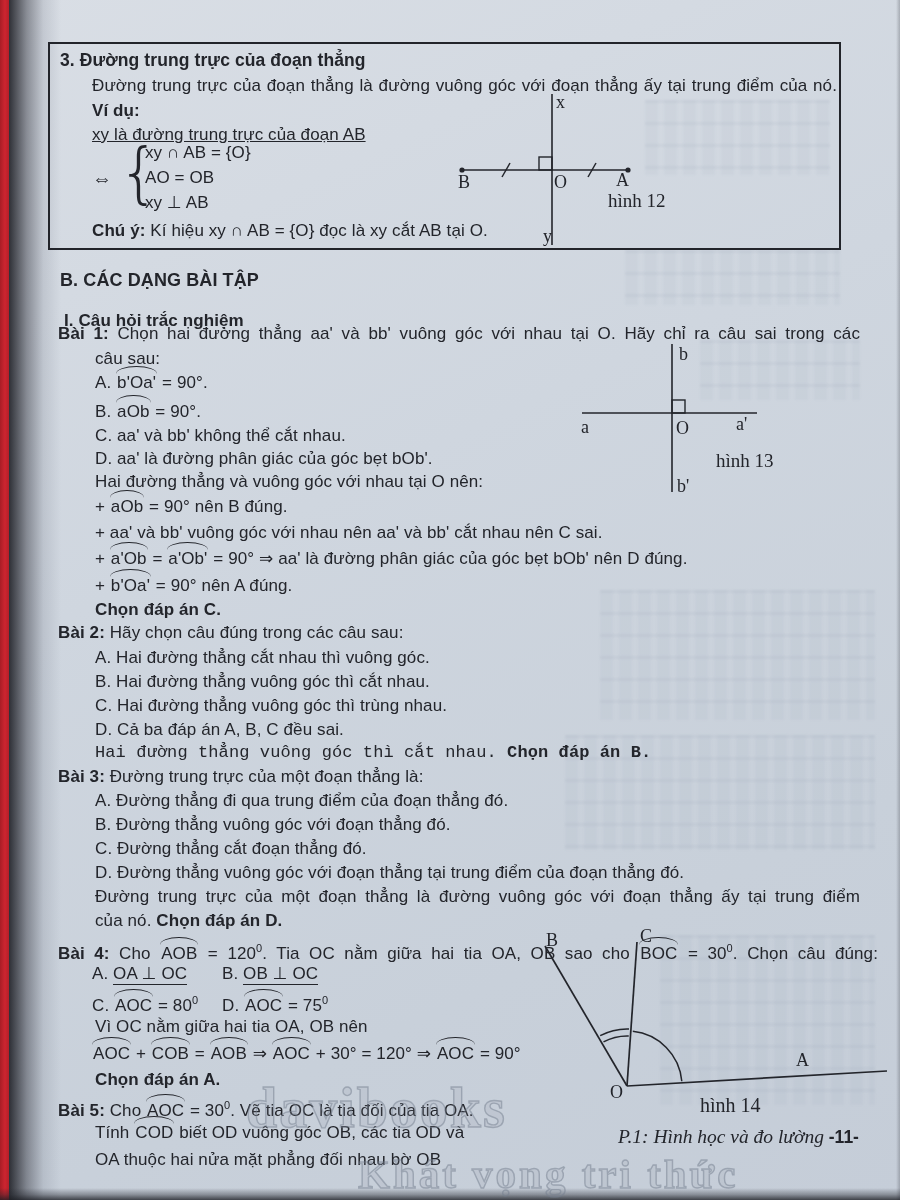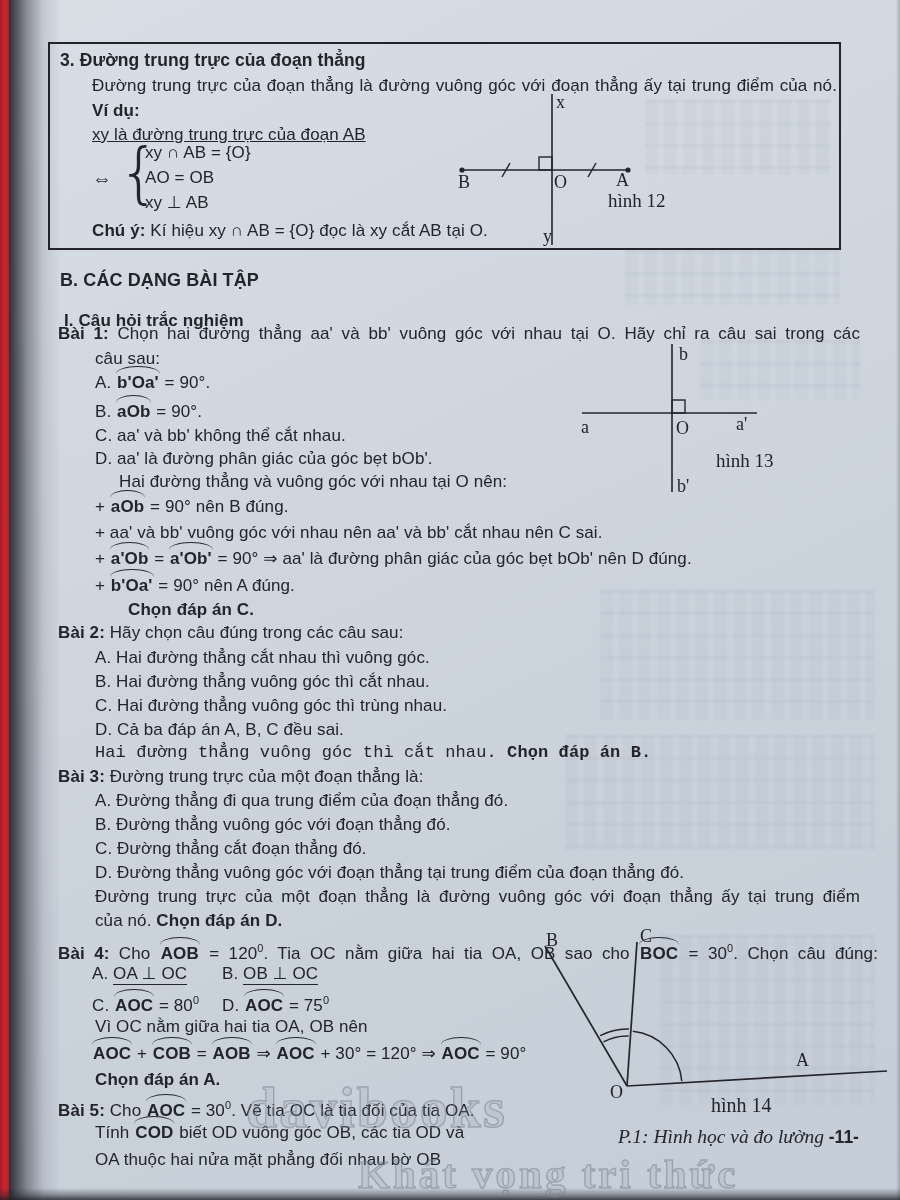--- a/index.html
+++ b/index.html
@@ -7,21 +7,21 @@
     position:relative;width:900px;height:1200px;overflow:hidden;
     background:linear-gradient(155deg,#d9dee5 0%,#cfd6df 40%,#c8d0da 75%,#c5cdd8 100%);
     font-family:"Liberation Sans","DejaVu Sans",sans-serif;
     color:#23252b;
   }
   .abs{position:absolute;}
   .line{position:absolute;font-size:17px;line-height:24px;letter-spacing:.1px;white-space:nowrap;}
   .wrapline{position:absolute;font-size:17px;line-height:24px;letter-spacing:.1px;text-align:justify;text-align-last:justify;}
   .b{font-weight:bold;}
   
-  .ang{position:relative;display:inline-block;padding:0 1px;font-weight:bold;}
+  .ang{position:relative;display:inline-block;padding:0 1px;}
   .ang::before{content:"";position:absolute;left:0;right:0;top:-5px;height:7px;
     border-top:1.6px solid #23252b;border-radius:50%/100% 100% 0 0;}
   .ul{border-bottom:1.4px solid #23252b;padding-bottom:1px;}
   .sup{font-size:11px;vertical-align:7px;}
   
   #spine{position:absolute;left:0;top:0;width:9px;height:1200px;background:linear-gradient(90deg,#a81d26,#cd2530 55%,#b31f29);}
   #gutter{position:absolute;left:9px;top:0;width:52px;height:1200px;
     background:linear-gradient(90deg,rgba(24,25,31,.88),rgba(58,60,70,.5) 34%,rgba(110,116,130,.2) 66%,rgba(110,116,130,0));}
   #bottom-edge{position:absolute;left:0;top:1188px;width:900px;height:12px;
     background:linear-gradient(180deg,rgba(35,37,44,0),rgba(35,37,44,.38) 55%,rgba(28,30,36,.8));}
@@ -87,26 +87,26 @@
 
   <div class="line b z2" style="left:60px;top:268px;font-size:18px;">B. CÁC DẠNG BÀI TẬP</div>
   <div class="line b z2" style="left:64px;top:301px;margin-top:8px;">I. Câu hỏi trắc nghiệm</div>
 
   <div class="wrapline z2" style="left:58px;top:322px;width:802px;"><span class="b">Bài 1:</span><span> Chọn hai đường thẳng aa' và bb' vuông góc với nhau tại O. Hãy chỉ ra câu sai trong các</span></div>
   <div class="line z2" style="left:95px;top:347px;">câu sau:</div>
   <div class="line z2" style="left:95px;top:371px;"><span>A. </span><span class="ang">b'Oa'</span><span> = 90°.</span></div>
   <div class="line z2" style="left:95px;top:400px;"><span>B. </span><span class="ang">aOb</span><span> = 90°.</span></div>
   <div class="line z2" style="left:95px;top:424px;">C. aa' và bb' không thể cắt nhau.</div>
   <div class="line z2" style="left:95px;top:447px;">D. aa' là đường phân giác của góc bẹt bOb'.</div>
-  <div class="line z2" style="left:95px;top:470px;margin-left:24px;">Hai đường thẳng và vuông góc với nhau tại O nên:</div>
+  <div class="line z2" style="left:95px;top:470px;">Hai đường thẳng và vuông góc với nhau tại O nên:</div>
   <div class="line z2" style="left:95px;top:495px;"><span>+ </span><span class="ang">aOb</span><span> = 90° nên B đúng.</span></div>
   <div class="line z2" style="left:95px;top:521px;">+ aa' và bb' vuông góc với nhau nên aa' và bb' cắt nhau nên C sai.</div>
   <div class="line z2" style="left:95px;top:547px;"><span>+ </span><span class="ang">a'Ob</span><span> = </span><span class="ang">a'Ob'</span><span> = 90° ⇒ aa' là đường phân giác của góc bẹt bOb' nên D đúng.</span></div>
   <div class="line z2" style="left:95px;top:574px;"><span>+ </span><span class="ang">b'Oa'</span><span> = 90° nên A đúng.</span></div>
-  <div class="line b z2" style="left:95px;top:598px;margin-left:33px;">Chọn đáp án C.</div>
+  <div class="line b z2" style="left:95px;top:598px;">Chọn đáp án C.</div>
 
   <svg class="abs z2" style="left:577px;top:338px;" width="195" height="160" viewBox="0 0 195 160">
     <line x1="95" y1="6" x2="95" y2="154" stroke-width="1.6"></line>
     <line x1="5" y1="75" x2="180" y2="75" stroke-width="1.6"></line>
     <rect x="95" y="62" width="13" height="13" stroke-width="1.4"></rect>
   </svg>
   <div class="figlabel z2" style="left:679px;top:344px;">b</div>
   <div class="figlabel z2" style="left:581px;top:417px;">a</div>
   <div class="figlabel z2" style="left:676px;top:418px;">O</div>
   <div class="figlabel z2" style="left:736px;top:414px;">a'</div>
@@ -146,21 +146,21 @@
     <line x1="102" y1="161" x2="20" y2="21" stroke-width="1.7"></line>
     <line x1="102" y1="161" x2="112" y2="17" stroke-width="1.7"></line>
     <path d="M156.8 156.2 A55 55 0 0 0 107.8 106.3" stroke-width="1.5"></path>
     <path d="M103.75 111 A50 50 0 0 0 78.5 116.9" stroke-width="1.5"></path>
     <path d="M104 104 A57 57 0 0 0 75.2 110.7" stroke-width="1.5"></path>
   </svg>
   <div class="figlabel z2" style="left:546px;top:930px;">B</div>
   <div class="figlabel z2" style="left:640px;top:926px;">C</div>
   <div class="figlabel z2" style="left:796px;top:1050px;">A</div>
   <div class="figlabel z2" style="left:610px;top:1082px;">O</div>
-  <div class="figcaption z2" style="left:700px;top:1094px;font-size:20px;margin-left:11px;">hình 14</div>
+  <div class="figcaption z2" style="left:700px;top:1094px;font-size:20px;">hình 14</div>
 
   <div class="wm" style="left:246px;top:1076px;font-size:56px;letter-spacing:2px;">davibooks</div>
   <div class="wm" style="left:358px;top:1150px;font-size:41px;letter-spacing:3px;">Khát vọng tri thức</div>
 
   <div id="footer"><span>P.1: Hình học và đo lường </span><span class="pg">-11-</span></div>
 
   <div id="gutter"></div>
   <div id="spine"></div>
   <div id="right-edge"></div>
   <div id="bottom-edge"></div>

